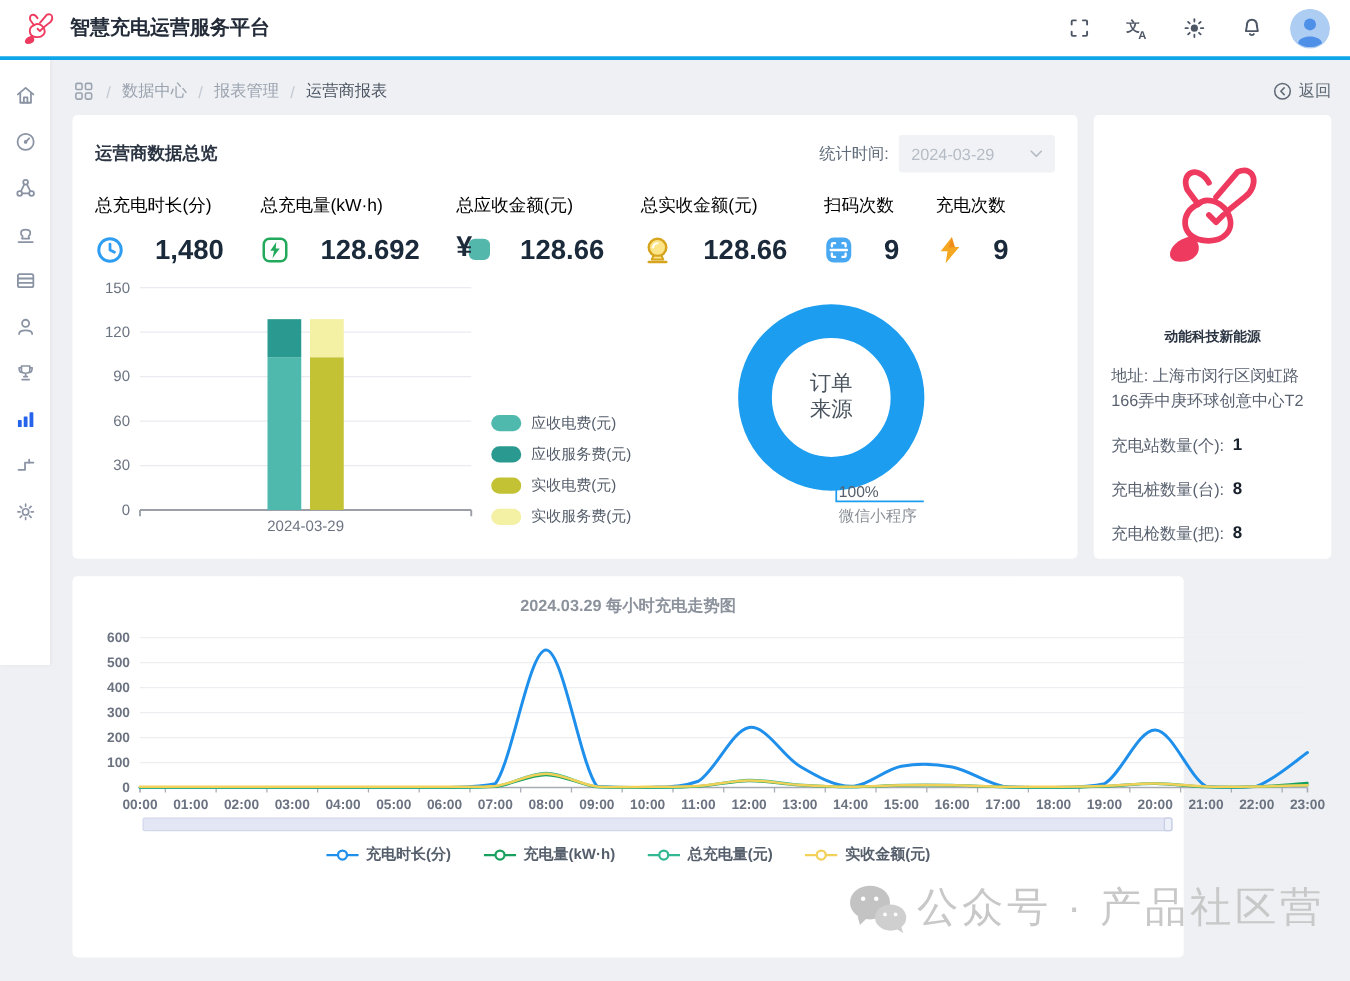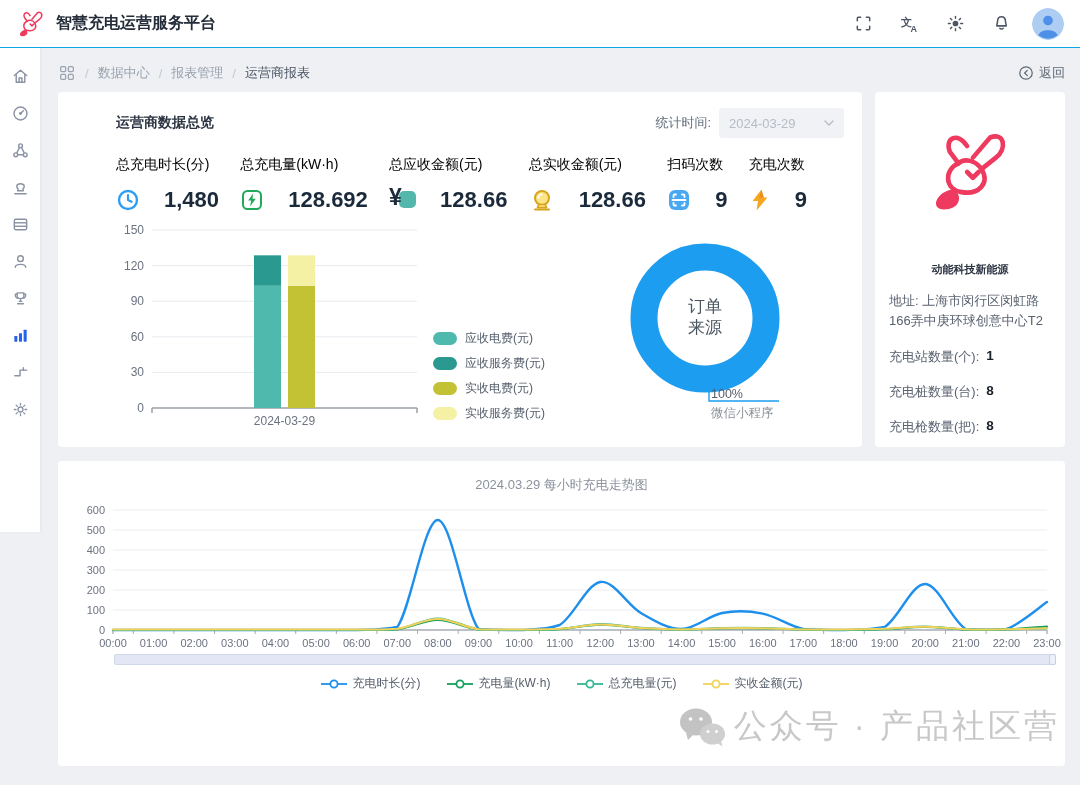--- a/index.html
+++ b/index.html
@@ -4,21 +4,21 @@
 <style>
   * { box-sizing: border-box; }
   html,body { margin:0; padding:0; }
   body {
     width:1080px; height:785px; position:relative; overflow:hidden;
     background:#eef0f3;
     font-family:"Liberation Sans","DejaVu Sans",sans-serif;
     color:#333;
   }
   
-  .topbar { height:48px; background:#fff; border-bottom:1px solid #0ea5e9;
+  .topbar { height:48px; background:#fff; border-bottom:3px solid #0ea5e9;
     display:flex; align-items:center; padding:0 16px; position:relative; z-index:3; }
   .brand { display:flex; align-items:center; gap:10px; }
   .brand-title { font-size:16px; font-weight:bold; color:#232c38; }
   .topbar-right { margin-left:auto; display:flex; align-items:center; gap:16px; }
   .icon-btn { width:30px; height:30px; border-radius:50%; display:flex; align-items:center;
     justify-content:center; color:#4d5665; cursor:pointer; }
   .avatar { width:32px; height:32px; border-radius:50%; overflow:hidden; }
   
   .sidebar { position:absolute; left:0; top:48px; width:40px; height:484px; background:#fff;
     box-shadow:1px 0 3px rgba(0,0,0,.05); display:flex; flex-direction:column;
@@ -28,21 +28,21 @@
   .side-item.active { color:#2563eb; }
   
   .main { margin-left:40px; padding:8px 15px 0 18px; }
   .crumbs { display:flex; align-items:center; height:34px; color:#9aa3af; font-size:13px; gap:9px; }
   .crumb-sep { color:#c3c9d2; }
   .crumb-last { color:#4b5563; }
   .back-btn { margin-left:auto; color:#5f6975; font-size:13px; display:flex;
     align-items:center; gap:5px; cursor:pointer; }
   .card { background:#fff; border-radius:4px; }
   .row1 { display:flex; gap:13px; margin-top:2px; }
-  .overview-card { width:804px; height:355px;padding-left:40px; }
+  .overview-card { width:804px; height:355px; }
   .card-head { display:flex; align-items:center; padding:16px 18px 0 18px; }
   .card-title { font-size:14px; font-weight:bold; color:#2b3442; }
   .stat-time { margin-left:auto; display:flex; align-items:center; gap:8px;
     font-size:13px; color:#5f6b7a; }
   .select { width:125px; height:30px; background:#f1f2f5; border-radius:3px; display:flex;
     align-items:center; justify-content:space-between; padding:0 10px; color:#b6bcc6;
     font-size:13px; cursor:pointer; }
   .stats { display:flex; justify-content:space-between; padding:18px 55px 0 18px; }
   .stat-label { font-size:14px; color:#000000; font-weight:normal; }
   .stat-valrow { display:flex; align-items:center; gap:24px; margin-top:12px; height:28px; }
@@ -59,21 +59,21 @@
   .bar-legend-swatch { display:inline-block; width:24px; height:13px; border-radius:6.5px; }
   #donutChart { margin-left:30px; }
   
   .company-card { width:190px; height:355px; padding:34px 14px 0; }
   .company-logo { display:flex; justify-content:center; }
   .company-name { text-align:center; font-size:11px; font-weight:bold; color:#2b3442; margin-top:44px; }
   .company-address { margin-top:14px; font-size:13px; color:#5a6270; line-height:1.55; }
   .company-field { margin-top:17px; font-size:13px; color:#5a6270; display:flex; gap:7px; }
   .company-field b { color:#18202b; font-size:13.5px; }
   
-  .trend-card { margin-top:14px; width:1007px; height:305px; padding-top:15px; }
+  .trend-card { margin-top:14px; width:889px; height:305px; padding-top:15px;font-weight:bold; }
   .trend-title { text-align:center; font-size:13px; color:#8b929c; }
   #lineChart { display:block; margin:6px auto 0; }
   .datazoom { height:11px; background:#e2e6f5; border:1px solid #d2d8ec; border-radius:2px;
     margin:2px 9px 0 56px; position:relative; cursor:pointer; }
   .datazoom-handle { position:absolute; right:-1px; top:-1px; width:7px; height:11px;
     background:#eef0f9; border:1px solid #c7cee6; border-radius:2px; }
   .line-legend { display:flex; justify-content:center; align-items:center; gap:26px;
     margin-top:10px; font-size:12px; color:#555e6b; }
   .line-legend-item { display:flex; align-items:center; gap:6px; cursor:pointer; }
   

